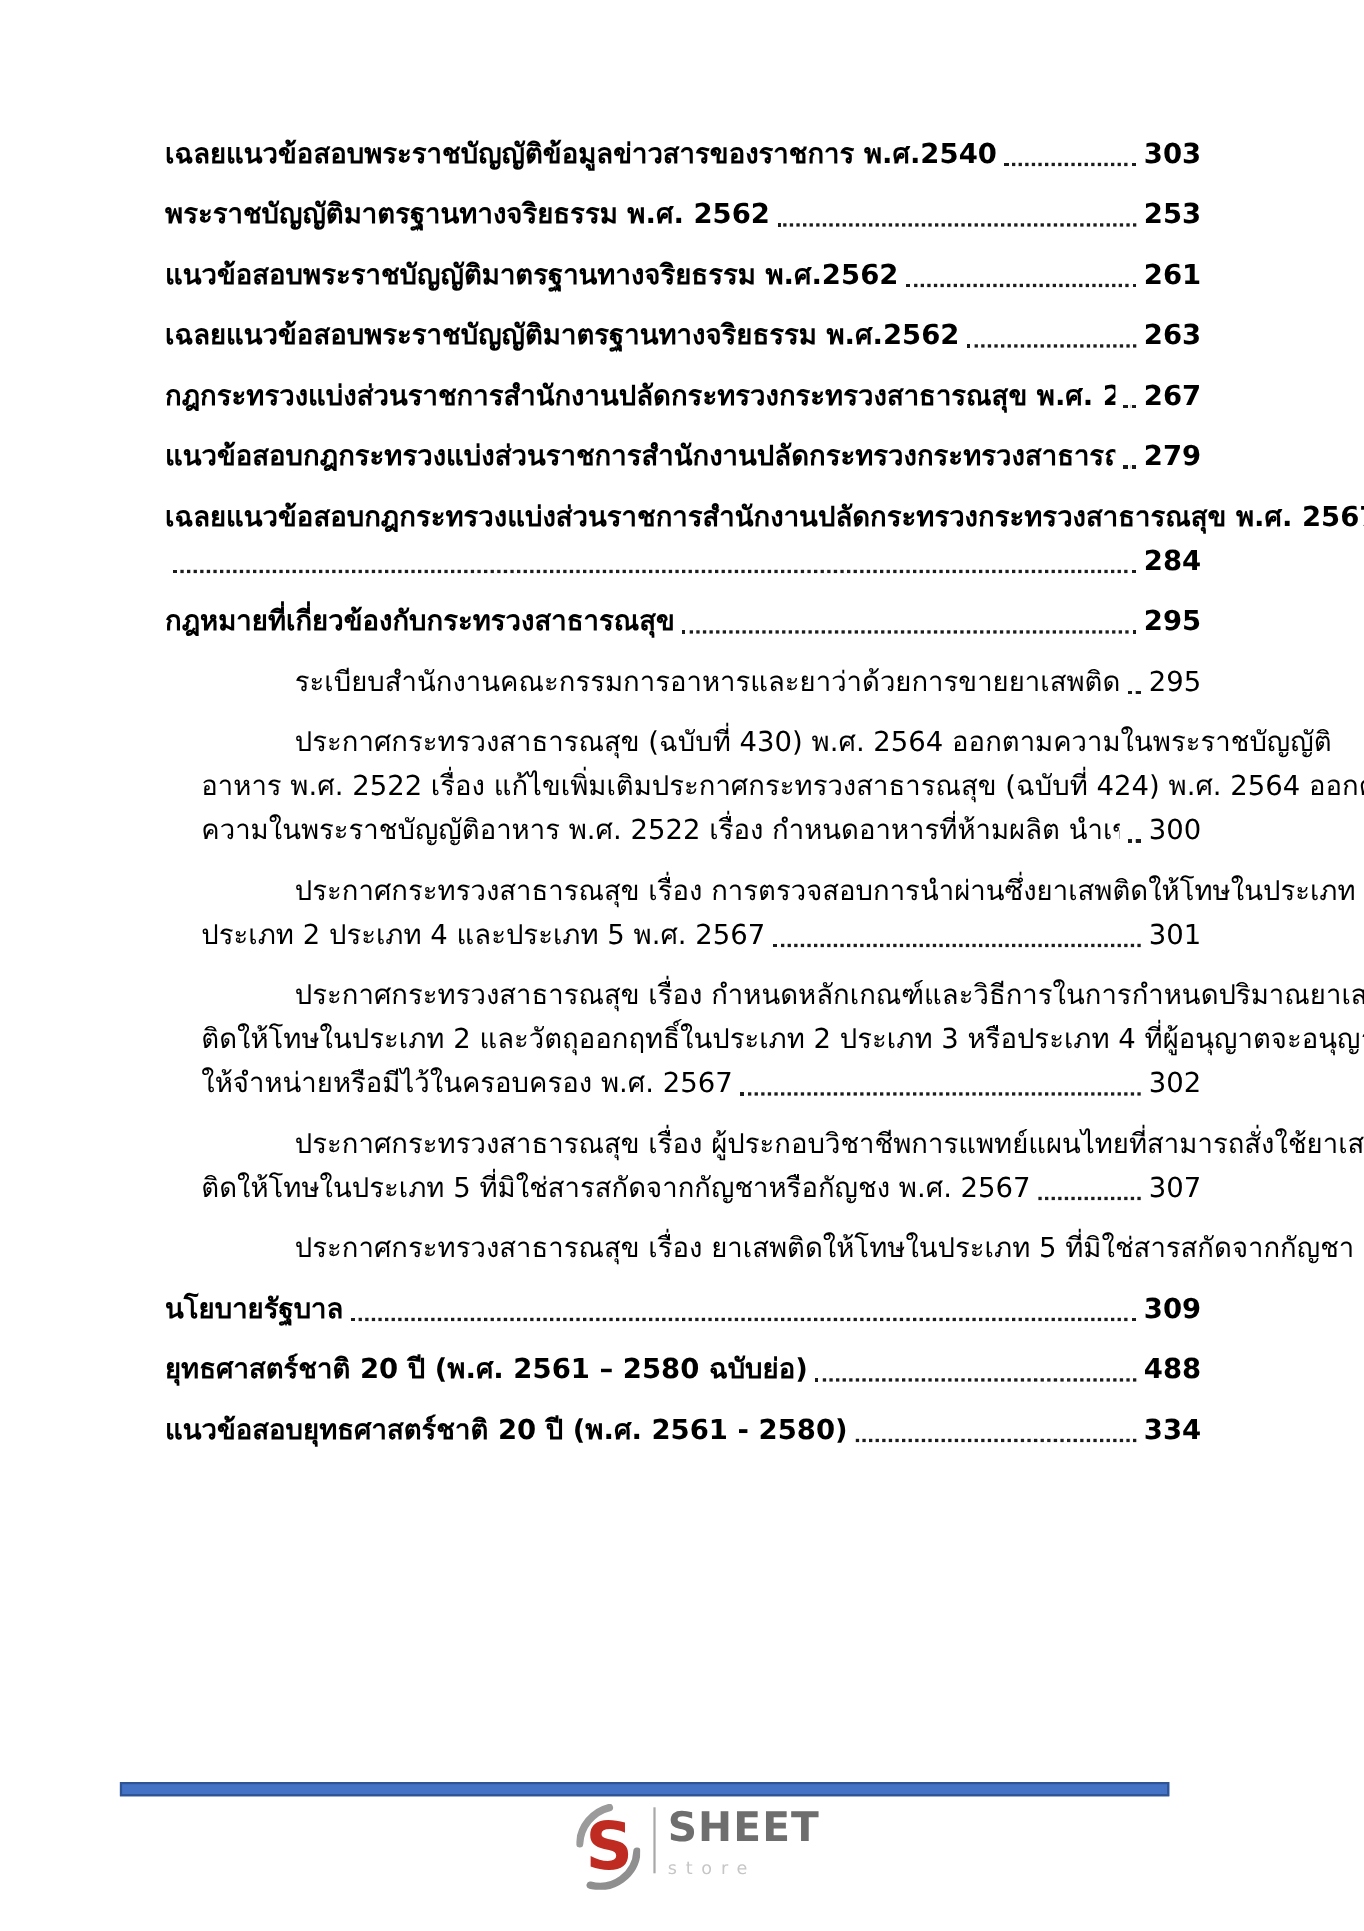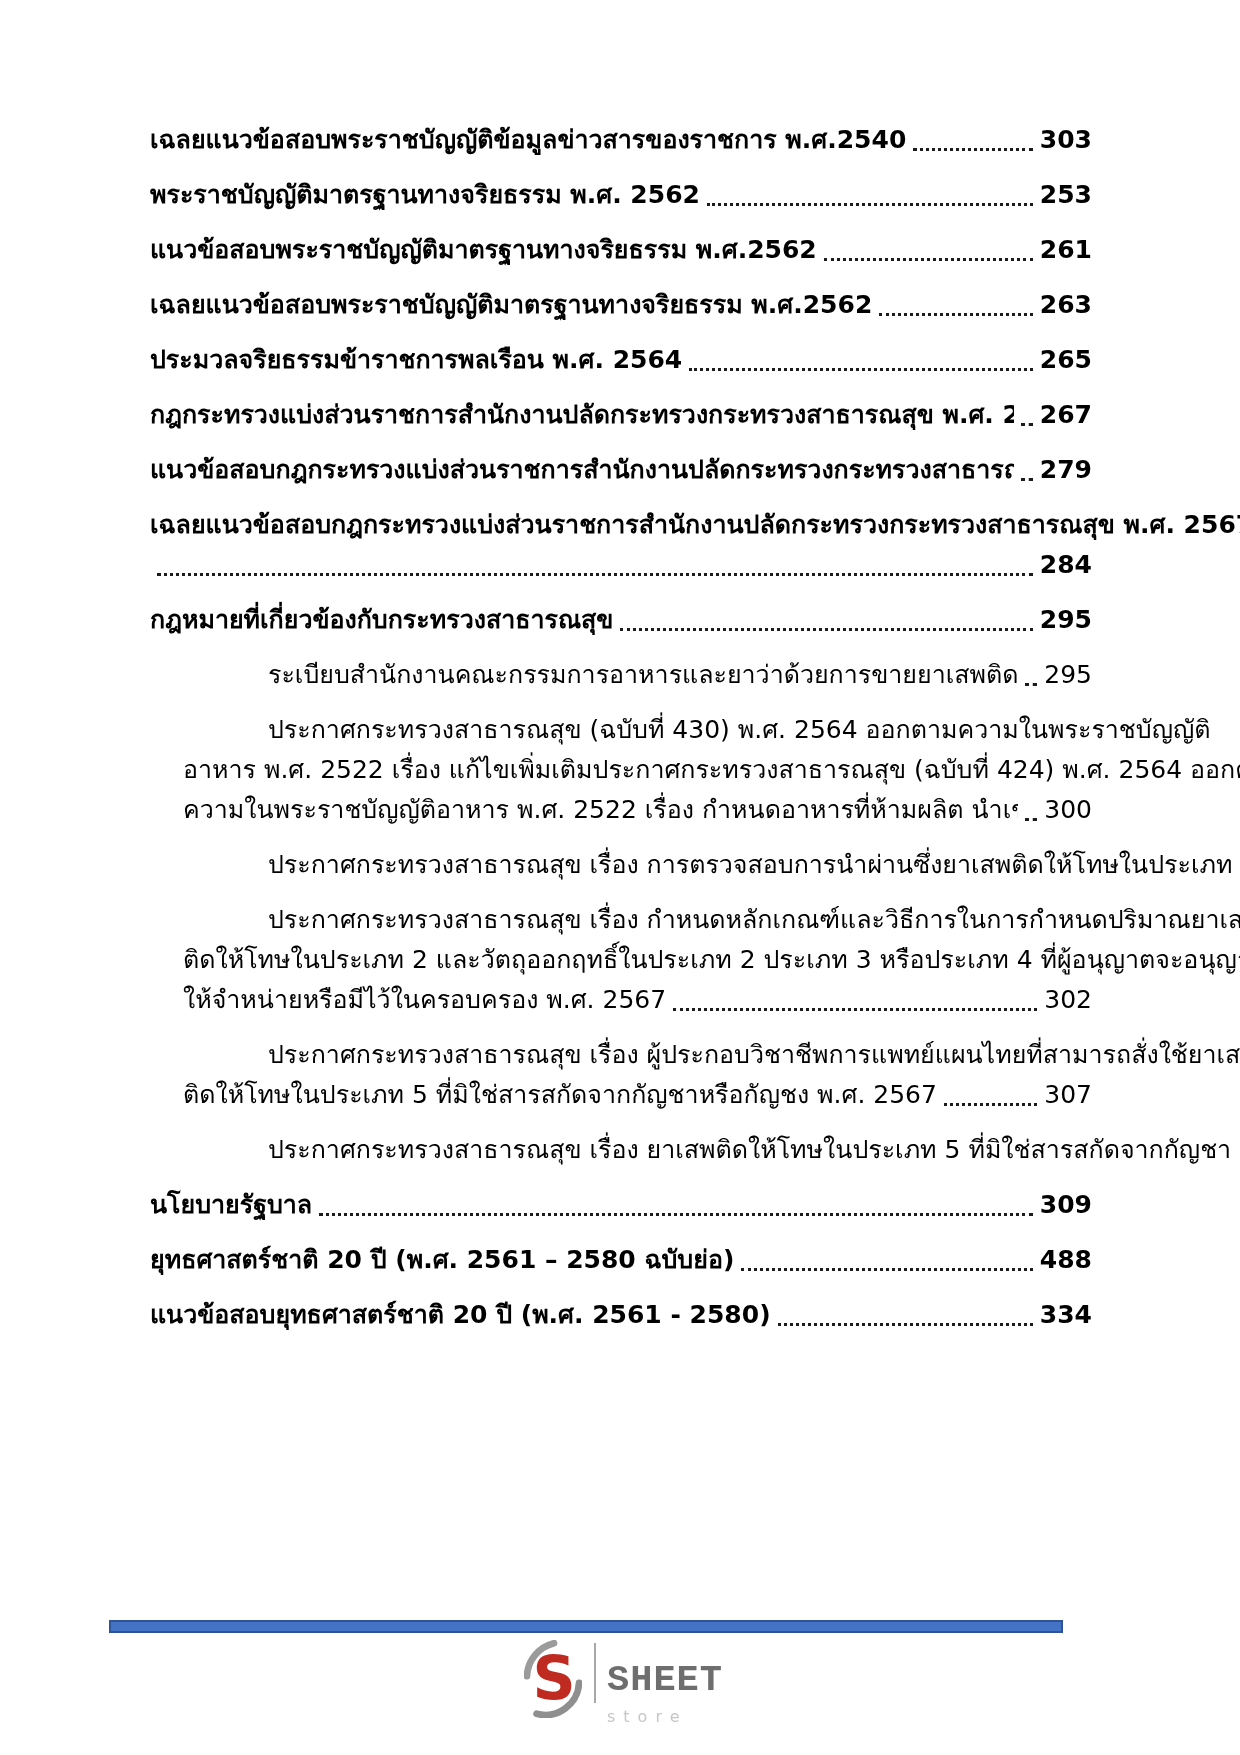--- a/index.html
+++ b/index.html
@@ -29,21 +29,21 @@
   .footer-bar{
     position:absolute;left:109px;top:1620px;width:950px;height:9px;
     background:#4472c4;border:2px solid #2f5496;
   }
   .logo{position:absolute;left:524px;top:1640px;display:flex;align-items:flex-start;}
   .logo-icon{width:58px;height:78px;}
   .logo-divider{width:2px;height:60px;background:#a8a8a8;margin:3px 11px 0 12px;}
   .brand-block{display:flex;flex-direction:column;}
   .brand-name{
     font-size:37px;font-weight:700;color:#6e6e6e;letter-spacing:1px;
-    line-height:40px;margin-top:20px;font-family:Liberation Mono, monospace;
+    line-height:40px;margin-top:2px;
   }
   .brand-sub{
     font-size:16px;color:#c6c6c6;letter-spacing:8px;line-height:18px;margin-top:8px;
   }
 </style>
 </head>
 <body>
 
 <div class="page">
 
@@ -67,27 +67,20 @@
           <span class="txt">แนวข้อสอบพระราชบัญญัติมาตรฐานทางจริยธรรม พ.ศ.2562</span>
           <span class="leader"></span>
           <span class="pagenum">261</span>
         </div>
       </div>
       <div class="entry main">
         <div class="line first last">
           <span class="txt">เฉลยแนวข้อสอบพระราชบัญญัติมาตรฐานทางจริยธรรม พ.ศ.2562</span>
           <span class="leader"></span>
           <span class="pagenum">263</span>
-        </div>
-      </div>
-      <div class="entry main">
-        <div class="line first last">
-          <span class="txt">ประมวลจริยธรรมข้าราชการพลเรือน พ.ศ. 2564</span>
-          <span class="leader"></span>
-          <span class="pagenum">265</span>
         </div>
       </div>
       <div class="entry main">
         <div class="line first last">
           <span class="txt">กฎกระทรวงแบ่งส่วนราชการสำนักงานปลัดกระทรวงกระทรวงสาธารณสุข พ.ศ. 2567</span>
           <span class="leader"></span>
           <span class="pagenum">267</span>
         </div>
       </div>
       <div class="entry main">
@@ -123,20 +116,25 @@
         <div class="line first">ประกาศกระทรวงสาธารณสุข (ฉบับที่ 430) พ.ศ. 2564 ออกตามความในพระราชบัญญัติ</div>
         <div class="line">อาหาร พ.ศ. 2522 เรื่อง แก้ไขเพิ่มเติมประกาศกระทรวงสาธารณสุข (ฉบับที่ 424) พ.ศ. 2564 ออกตาม</div>
         <div class="line last">
           <span class="txt">ความในพระราชบัญญัติอาหาร พ.ศ. 2522 เรื่อง กำหนดอาหารที่ห้ามผลิต นำเข้า หรือจำหน่าย</span>
           <span class="leader"></span>
           <span class="pagenum">300</span>
         </div>
       </div>
       <div class="entry sub">
         <div class="line first">ประกาศกระทรวงสาธารณสุข เรื่อง การตรวจสอบการนำผ่านซึ่งยาเสพติดให้โทษในประเภท 1</div>
+        <div class="line last">
+          <span class="txt">ประเภท 2 ประเภท 4 และประเภท 5 พ.ศ. 2567</span>
+          <span class="leader"></span>
+          <span class="pagenum">301</span>
+        </div>
       </div>
       <div class="entry sub">
         <div class="line first">ประกาศกระทรวงสาธารณสุข เรื่อง กำหนดหลักเกณฑ์และวิธีการในการกำหนดปริมาณยาเสพ</div>
         <div class="line">ติดให้โทษในประเภท 2 และวัตถุออกฤทธิ์ในประเภท 2 ประเภท 3 หรือประเภท 4 ที่ผู้อนุญาตจะอนุญาต</div>
         <div class="line last">
           <span class="txt">ให้จำหน่ายหรือมีไว้ในครอบครอง พ.ศ. 2567</span>
           <span class="leader"></span>
           <span class="pagenum">302</span>
         </div>
       </div>

